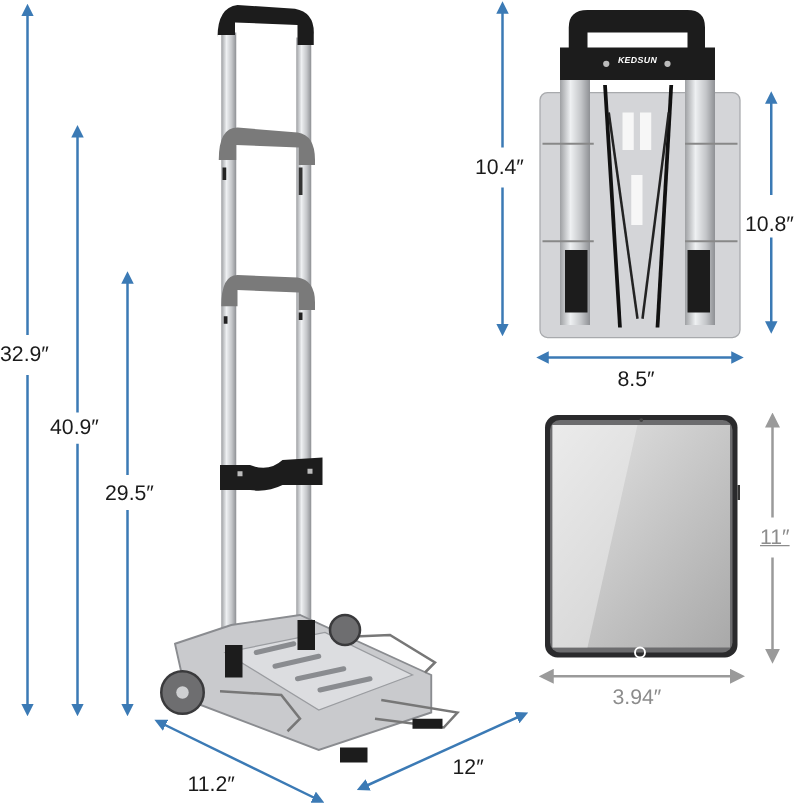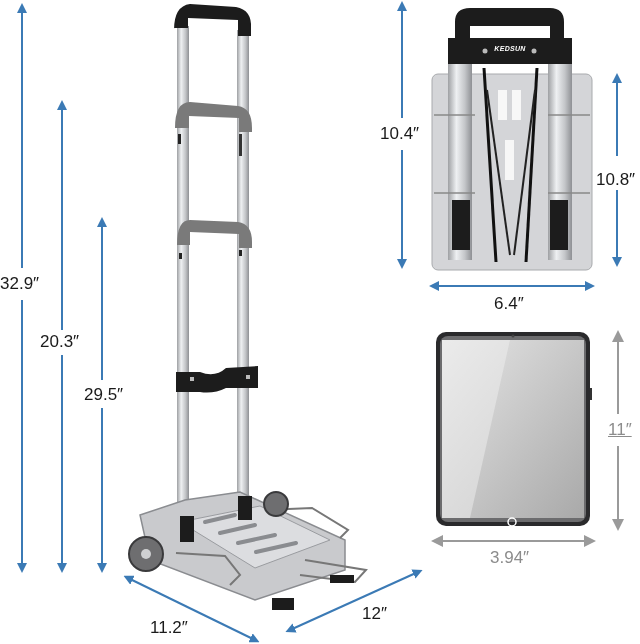--- a/index.html
+++ b/index.html
@@ -146,23 +146,23 @@
     <line x1="618" y1="446" x2="618" y2="525" stroke="#9a9a9a" stroke-width="2" marker-end="url(#ag)"></line>
   </g>
   <g>
     <line x1="437" y1="541" x2="590" y2="541" stroke="#9a9a9a" stroke-width="2" marker-start="url(#ag)" marker-end="url(#ag)"></line>
   </g>
 </svg>
 
 <div class="abs" style="left:488px;top:45px;width:44px;text-align:center;font-size:7px;font-style:italic;font-weight:bold;color:#ffffff;letter-spacing:0.3px;">KEDSUN</div>
 
 <div class="lbl" style="left:0px;top:274px;">32.9″</div>
-<div class="lbl" style="left:40px;top:332px;">20.3″</div>
+<div class="lbl" style="left:40px;top:332px;">40.9″</div>
 <div class="lbl" style="left:84px;top:385px;">29.5″</div>
 <div class="lbl" style="left:150px;top:618px;background:transparent;">11.2″</div>
 <div class="lbl" style="left:362px;top:604px;background:transparent;">12″</div>
 
 <div class="lbl" style="left:380px;top:124px;">10.4″</div>
 <div class="lbl" style="left:596px;top:146px;margin-top:24px;">10.8″</div>
-<div class="lbl" style="left:494px;top:294px;background:transparent;">6.4″</div>
+<div class="lbl" style="left:494px;top:294px;background:transparent;">8.5″</div>
 
 <div class="lbl gray" style="left:608px;top:420px;text-decoration:underline;">11″</div>
 <div class="lbl gray" style="left:490px;top:548px;background:transparent;">3.94″</div>
 
 </body></html>

